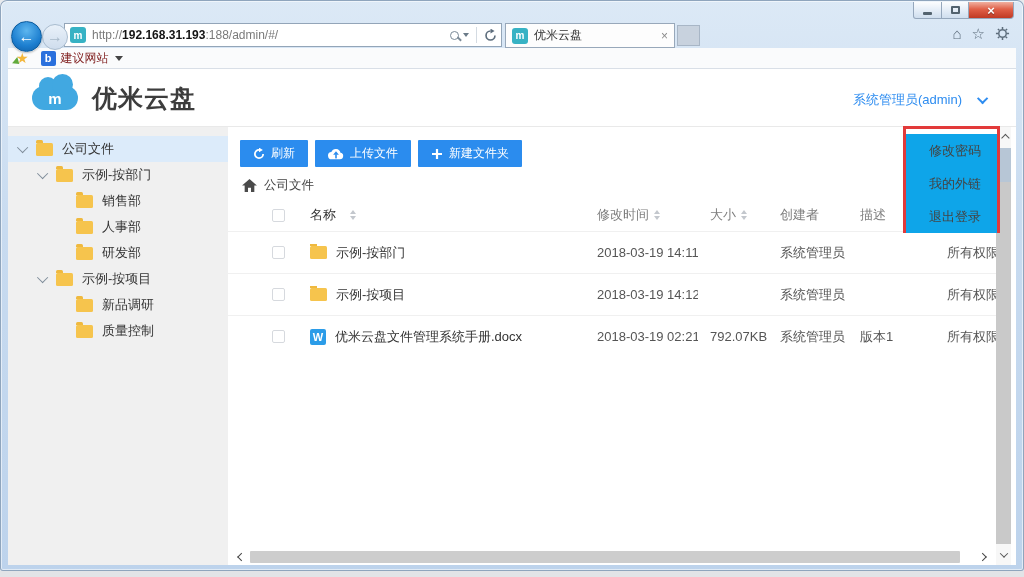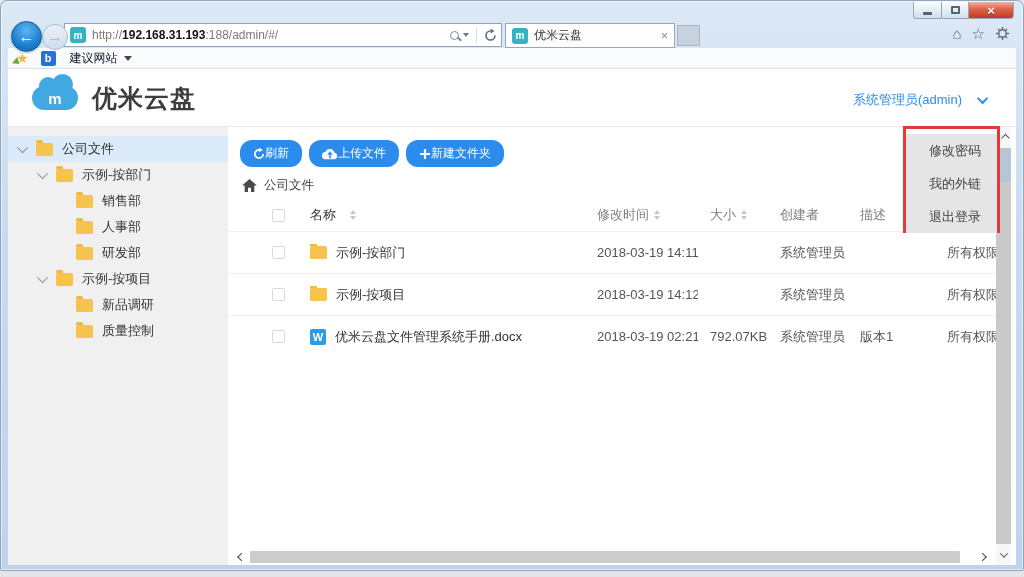--- a/index.html
+++ b/index.html
@@ -51,21 +51,21 @@
   .chrome-icons .ic { font-size:15px; line-height:1; }
 
   
   .fav-bar { position:absolute; left:8px; top:48px; width:1008px; height:21px; background:#fafbfc; border-bottom:1px solid #d9dfe7;
     display:flex; align-items:center; padding-left:8px; }
   .star-add { position:relative; color:#f3b73c; font-size:14px; line-height:1; }
   .star-add::after { content:""; position:absolute; left:-2px; bottom:-1px; width:0; height:0;
     border-top:4px solid transparent; border-bottom:4px solid transparent; border-left:6px solid #62aa3c; transform:rotate(40deg); }
   .bing-ic { width:15px; height:15px; background:#2a70dd; border-radius:2px; color:#fff; font-size:11px; font-weight:bold;
     display:flex; align-items:center; justify-content:center; margin-left:12px; }
-  .fav-label { font-size:12px; color:#0f172a; margin-left:14px; }
+  .fav-label { font-size:12px; color:#7f1d1d; margin-left:5px; }
   .fav-caret { width:0; height:0; border-left:4px solid transparent; border-right:4px solid transparent; border-top:5px solid #444; margin-left:6px; }
 
   
   .viewport { position:absolute; left:8px; top:69px; width:1008px; height:496px; background:#fff; overflow:hidden; }
 
   
   .app-header { position:absolute; left:0; top:0; width:1008px; height:58px; background:#fff; border-bottom:1px solid #e9e9e9; }
   .logo-cloud { position:absolute; left:24px; top:17px; width:46px; height:24px; background:#41a8e1; border-radius:12px; }
   .logo-cloud::before { content:""; position:absolute; left:7px; top:-9px; width:18px; height:18px; background:#41a8e1; border-radius:50%; }
   .logo-cloud::after { content:""; position:absolute; left:20px; top:-12px; width:21px; height:21px; background:#41a8e1; border-radius:50%; }
@@ -89,22 +89,22 @@
   .tree-item.selected { background:#dcebfa; }
   .chev { width:8px; height:8px; border-left:1.6px solid #7e8c99; border-bottom:1.6px solid #7e8c99; transform:rotate(-45deg) translateY(-2px); margin-right:8px; flex:none; }
   .chev.hide { visibility:hidden; }
   .folder-ic { position:relative; width:17px; height:13px; background:#f6c44d; border-radius:1.5px; flex:none; display:inline-block; }
   .folder-ic::before { content:""; position:absolute; left:0; top:-3px; width:7px; height:3px; background:#efb93f; border-radius:1.5px 1.5px 0 0; }
   .tree-item .lbl { margin-left:9px; }
 
   
   .main { position:absolute; left:220px; top:58px; width:768px; height:438px; background:#fff; }
   .toolbar { position:absolute; left:12px; top:13px; display:flex; gap:7px; }
-  .tb-btn { height:27px; background:#2b8cee; border:none; border-radius:12px; color:#fff; font-size:12px;
-    display:inline-flex; align-items:center; padding:0 13px; cursor:pointer; font-family:inherit; }
+  .tb-btn { height:27px; background:#2b8cee; border:none; border-radius:1px; color:#fff; font-size:12px;
+    display:inline-flex; align-items:center; gap:6px; padding:0 13px; cursor:pointer; font-family:inherit; }
   .breadcrumb { position:absolute; left:14px; top:50px; display:flex; align-items:center; gap:7px; font-size:12.5px; color:#444; }
 
   
   .file-table { position:absolute; left:0; top:72px; width:768px; }
   .t-head, .trow { display:flex; align-items:center;padding-left:32px; }
   .t-head { height:32px; color:#7d7d7d; font-size:13px; }
   .trow { height:42px; border-top:1px solid #f0f0f0; font-size:13px; color:#555; }
   .col { padding-left:12px; white-space:nowrap; overflow:hidden; }
   .c-check { flex:0 0 38px; display:flex; align-items:center; }
   .c-name { flex:0 0 287px; display:flex; align-items:center; gap:9px; color:#333; }
@@ -130,21 +130,21 @@
   .h-arrow { position:absolute; top:0; width:20px; height:16px; display:flex; align-items:center; justify-content:center; background:#fff; }
   .h-arrow.left { left:2px; } .h-arrow.right { right:2px; }
   .h-chev { width:6px; height:6px; border-left:1.8px solid #444; border-bottom:1.8px solid #444; }
   .h-chev.l { transform:rotate(45deg) translate(1px,-1px); }
   .h-chev.r { transform:rotate(225deg) translate(1px,-1px); }
   .h-thumb { position:absolute; left:22px; top:2px; width:710px; height:12px; background:#cdcdcd; border-radius:1px; }
 
   
   .user-menu { position:absolute; left:895px; top:57px; width:97px; height:107px; background:#fff;
     border:3px solid #e23a3a; z-index:50; padding-top:5px; }
-  .menu-item { height:33px; display:flex; align-items:center; padding-left:23px; font-size:13px; color:#444; cursor:pointer; background:#e5e5e5; }
+  .menu-item { height:33px; display:flex; align-items:center; padding-left:23px; font-size:13px; color:#444; cursor:pointer; background:#0ea5e9; }
 
   svg { display:block; }
 </style>
 </head>
 <body>
 
 <div class="window">
 
   <div class="win-controls">
     <div class="win-btn min">

